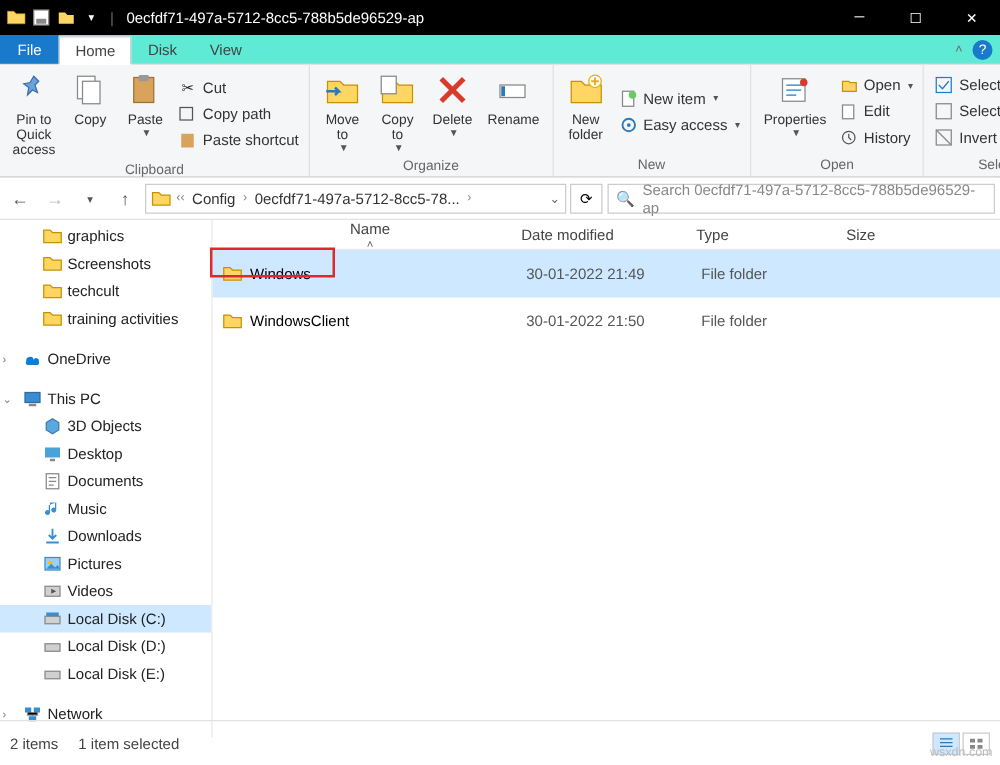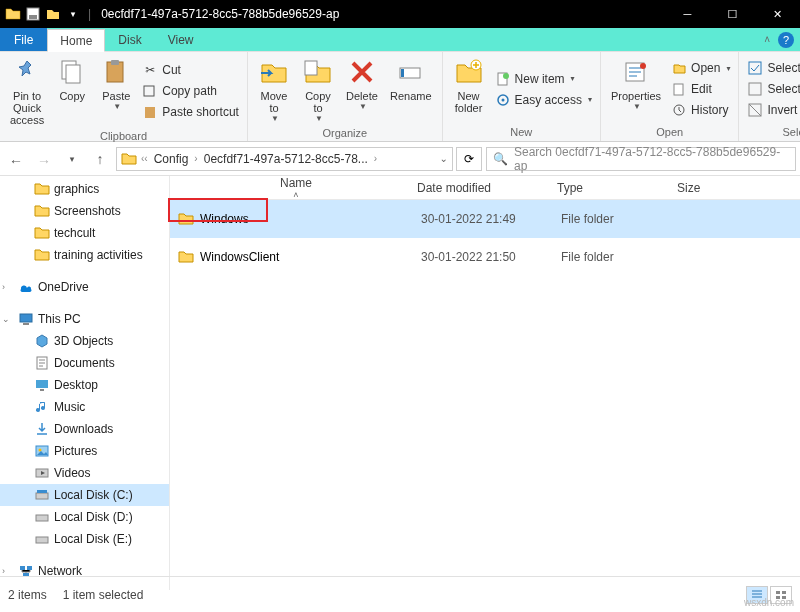--- a/index.html
+++ b/index.html
@@ -425,34 +425,34 @@
         <span class="tic">
           <svg width="16" height="16">
             <path d="M8 2l5 3v6l-5 3-5-3V5z" fill="#5aa8e0" stroke="#3a7ab0"></path>
           </svg>
         </span>
         <span>3D Objects</span>
       </div>
     <div class="tree-item l2">
         <span class="tic">
           <svg width="16" height="16">
+            <rect x="2" y="3" width="12" height="8" fill="#4aa3d8"></rect>
+            <rect x="6" y="12" width="4" height="2" fill="#888"></rect>
+          </svg>
+        </span>
+        <span>Desktop</span>
+      </div>
+    <div class="tree-item l2">
+        <span class="tic">
+          <svg width="16" height="16">
             <rect x="3" y="2" width="10" height="12" fill="#fff" stroke="#888"></rect>
             <path d="M5 5h6M5 8h6M5 11h4" stroke="#888"></path>
           </svg>
         </span>
         <span>Documents</span>
-      </div>
-    <div class="tree-item l2">
-        <span class="tic">
-          <svg width="16" height="16">
-            <rect x="2" y="3" width="12" height="8" fill="#4aa3d8"></rect>
-            <rect x="6" y="12" width="4" height="2" fill="#888"></rect>
-          </svg>
-        </span>
-        <span>Desktop</span>
       </div>
     <div class="tree-item l2">
         <span class="tic">
           <svg width="16" height="16">
             <path d="M6 3v8a2 2 0 11-1-1.7V5l6-2v6a2 2 0 11-1-1.7V3z" fill="#3a8dd0"></path>
           </svg>
         </span>
         <span>Music</span>
       </div>
     <div class="tree-item l2">

